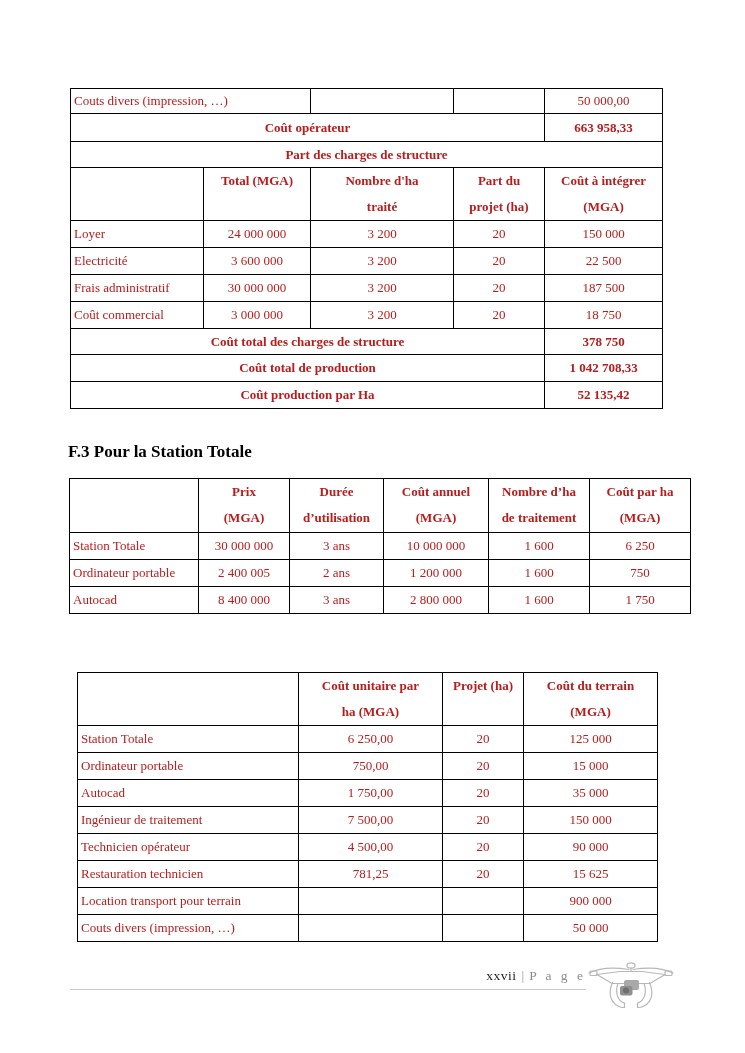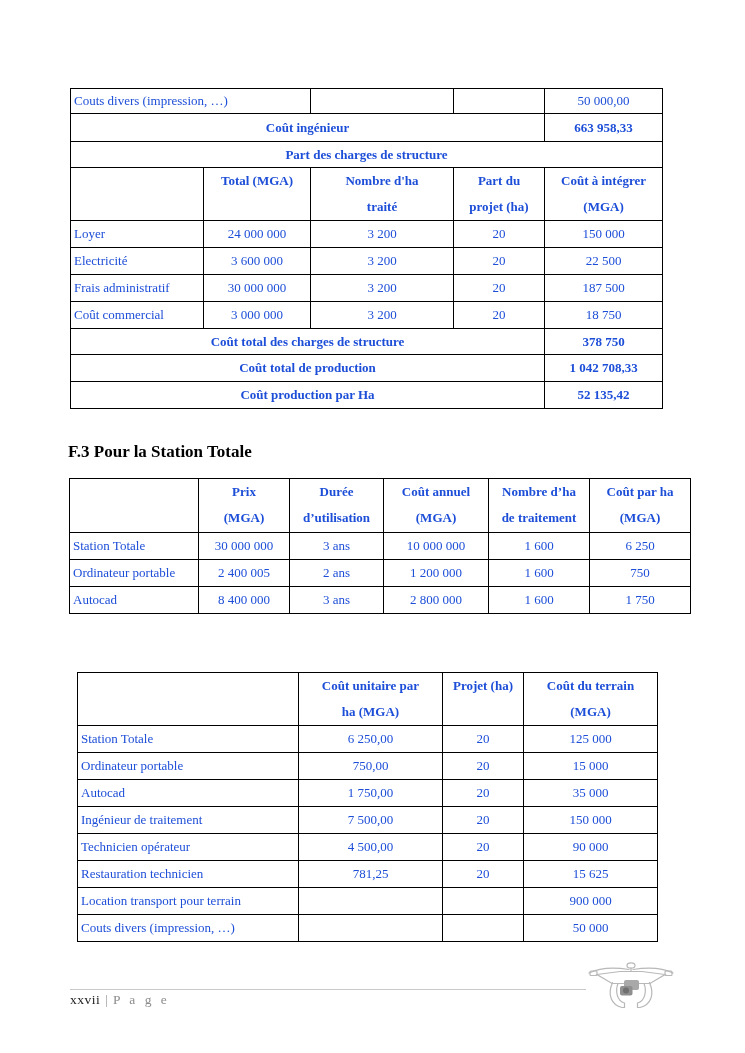--- a/index.html
+++ b/index.html
@@ -1,33 +1,33 @@
 <!DOCTYPE html>
 <html><head>
 <meta charset="utf-8">
 <style>
   html,body{margin:0;padding:0;}
   body{width:745px;height:1053px;background:#ffffff;font-family:"Liberation Serif", serif;color:#000;}
   .page{position:relative;width:745px;height:1053px;background:#fff;overflow:hidden;}
 
-  table.doc-table{position:absolute;border-collapse:collapse;table-layout:fixed;font-size:13px;color:#1d4ed8;}
+  table.doc-table{position:absolute;border-collapse:collapse;table-layout:fixed;font-size:13px;color:#b91c1c;}
   table.doc-table td{border:1px solid #000;padding:0 3px;vertical-align:middle;overflow:hidden;white-space:nowrap;}
   td.lbl{text-align:left;padding-left:6px;}
   td.num,td.ctr{text-align:center;}
   tr.bold td{font-weight:bold;}
   tr.hdr td{font-weight:bold;text-align:center;vertical-align:top;padding-top:0;}
   tr.hdr span{display:block;line-height:26px;}
   td.nb{border:none;}
   tr.h25{height:25px;} tr.h26{height:26px;} tr.h27{height:27px;} tr.h28{height:28px;}
   tr.hh52{height:52px;padding-left:32px;} tr.hh54{height:54px;}
 
   .f3-heading{position:absolute;left:68px;top:442px;font-size:17px;font-weight:bold;}
 
   .footer-rule{position:absolute;left:70px;top:989px;width:516px;border-top:1px solid #c9c9c9;}
-  .footer-text{position:absolute;left:70px;top:992px;width:516px;text-align:left;font-size:13.5px;white-space:nowrap;}
+  .footer-text{position:absolute;left:70px;top:968px;width:516px;text-align:right;font-size:13.5px;white-space:nowrap;}
   .footer-text .pno{color:#1c1c1c;letter-spacing:0.5px;}
   .footer-text .sep{color:#9a9a9a;margin:0 5px;font-weight:400;}
   .footer-text .pword{color:#8c8c8c;letter-spacing:3px;}
 
   .drone{position:absolute;left:585px;top:956px;width:92px;height:60px;}
 </style>
 </head>
 <body>
 
 <div class="page">
@@ -41,21 +41,21 @@
         <col style="width:118px">
       </colgroup>
     <tbody>
       <tr class="h25">
         <td colspan="2" class="lbl">Couts divers (impression, …)</td>
         <td class="num"></td>
         <td class="num"></td>
         <td class="num">50 000,00</td>
       </tr>
       <tr class="h28 bold">
-        <td colspan="4" class="ctr">Coût ingénieur</td>
+        <td colspan="4" class="ctr">Coût opérateur</td>
         <td class="num">663 958,33</td>
       </tr>
       <tr class="h26 bold">
         <td colspan="5" class="ctr">Part des charges de structure</td>
       </tr>
       <tr class="hdr hh52">
         <td></td>
         <td>
             <span>Total (MGA)</span>
             <span></span>

